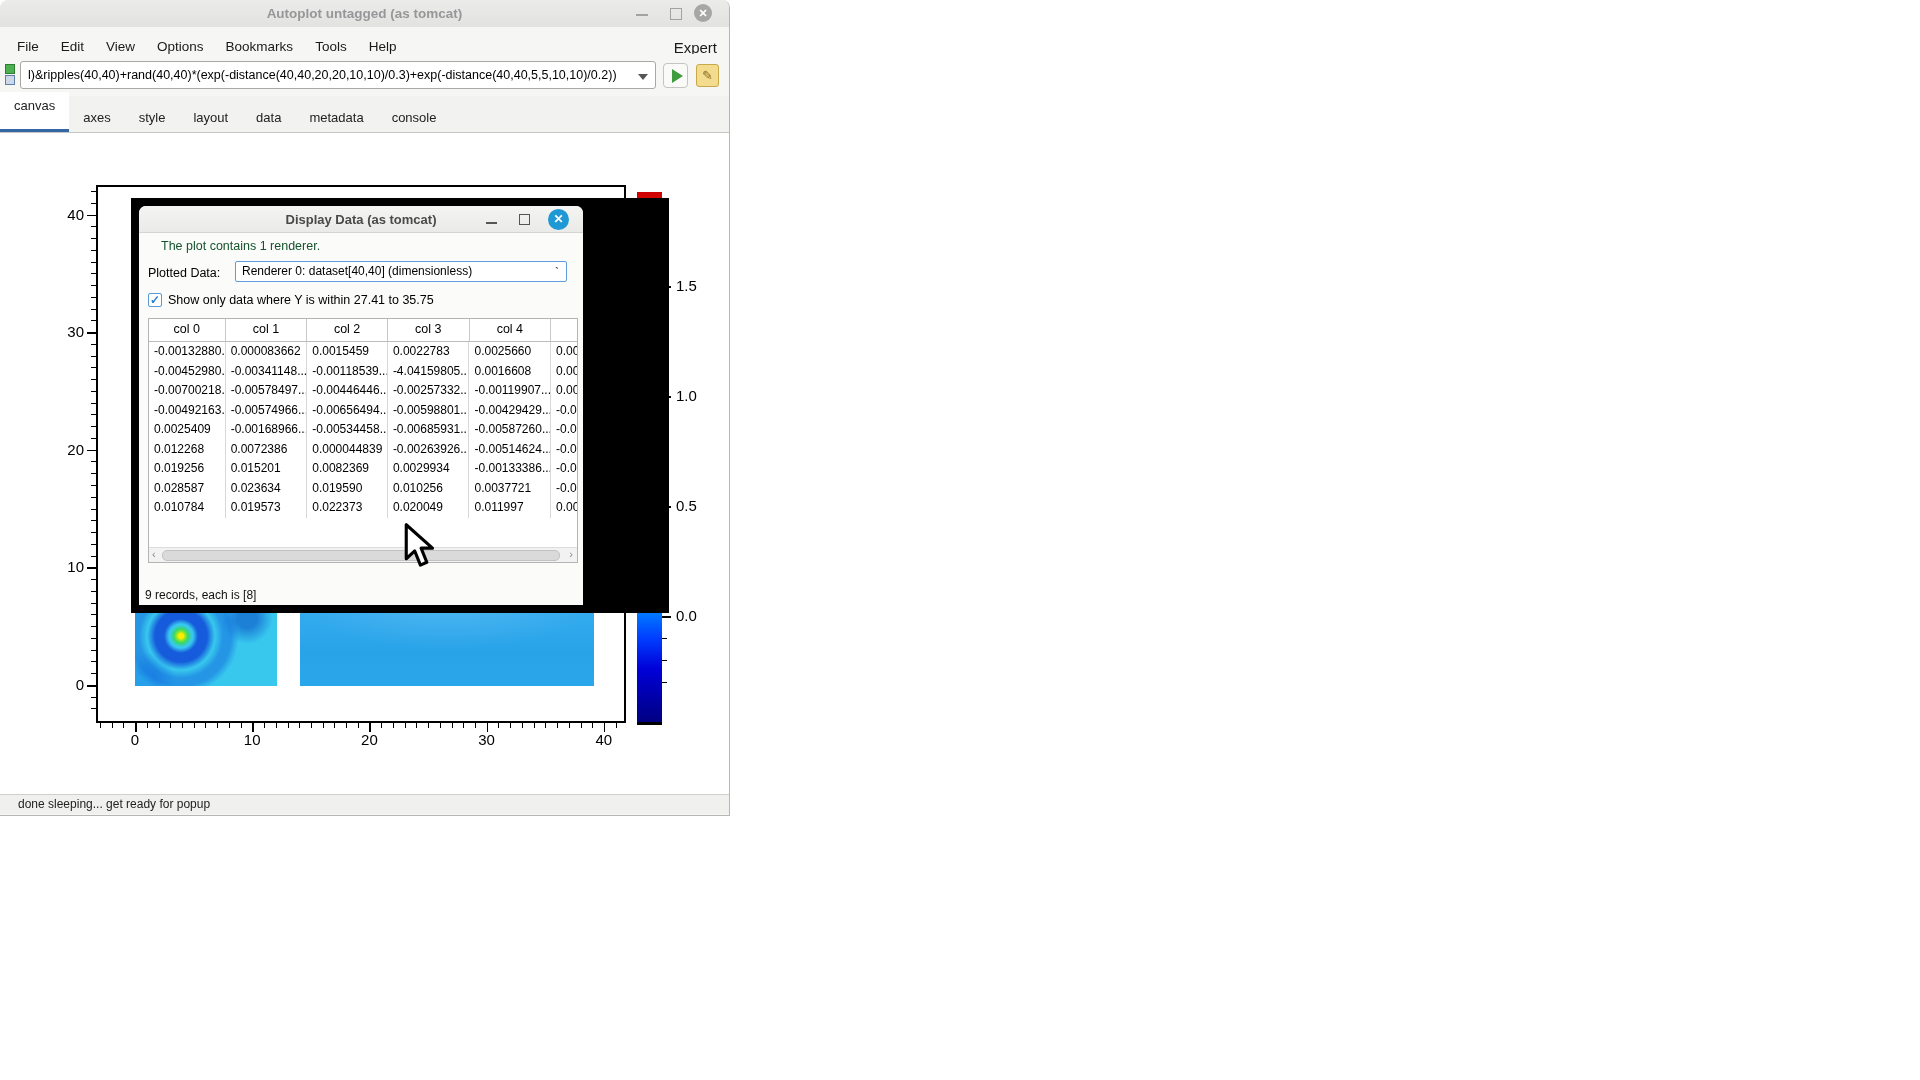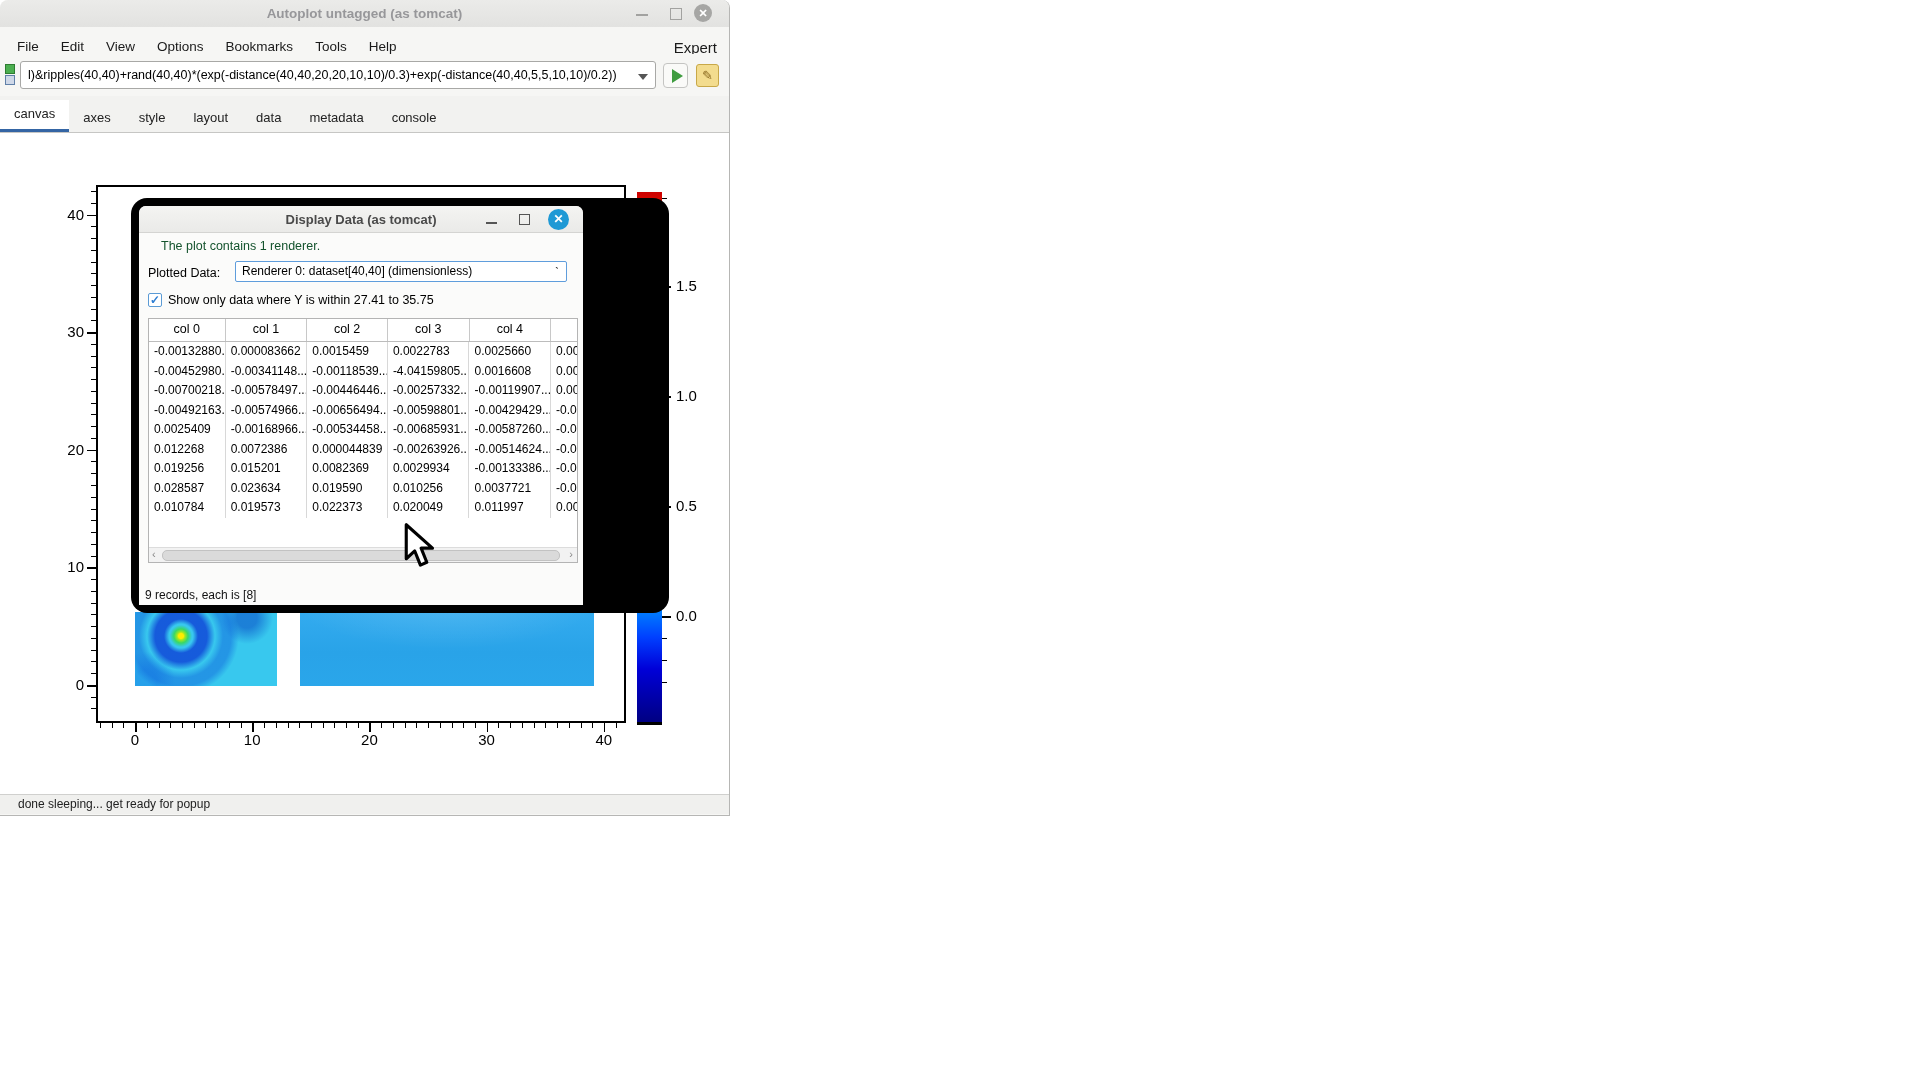--- a/index.html
+++ b/index.html
@@ -36,21 +36,21 @@
     border:1px solid #c4c4c2;border-radius:4px;box-sizing:border-box;}
   .go-tri{position:absolute;left:8px;top:5px;width:0;height:0;
     border:7px solid transparent;border-left:11px solid #3f9c3f;}
   .inspect-btn{position:absolute;left:696px;top:10px;width:23px;height:23px;background:#f3dc8e;
     border:1px solid #c8a848;border-radius:3px;box-sizing:border-box;
     font-size:13px;color:#8a6a20;text-align:center;line-height:21px;}
   
   .tabbar{position:absolute;left:0;top:96px;width:729px;height:37px;background:#f2f2f0;
     border-bottom:1px solid #c6c6c4;display:flex;align-items:flex-end;box-sizing:border-box;}
   .tab{padding:6px 14px 7px;font-size:13px;color:#222;}
-  .tab.selected{background:#fff;border-bottom:3px solid #3465a4;padding-bottom:8px;}
+  .tab.selected{background:#fff;border-bottom:3px solid #3465a4;padding-bottom:16px;}
   
   .canvas{position:absolute;left:0;top:133px;width:729px;height:661px;background:#fff;overflow:hidden;}
   .plot-frame{position:absolute;left:96px;top:52px;width:530px;height:538px;
     border:2px solid #000;box-sizing:border-box;z-index:1;}
   .plot-font{font-family:Liberation Sans, sans-serif;font-size:15px;color:#000;}
   .ytick-label{position:absolute;left:48px;width:36px;text-align:right;z-index:1;}
   .xtick-label{position:absolute;width:40px;text-align:center;top:598px;z-index:1;}
   .cbar-label{position:absolute;left:676px;z-index:1;}
   .tick-major-y{position:absolute;left:87px;width:9px;height:1.5px;background:#000;z-index:1;}
   .tick-major-x{position:absolute;top:590px;width:1.5px;height:9px;background:#000;z-index:1;}
@@ -76,21 +76,21 @@
       radial-gradient(circle at 46px 24px,rgba(56,200,238,0) 0 34px,rgba(16,100,220,0.5) 42px 50px,rgba(56,200,238,0) 58px),
       radial-gradient(circle at 112px 6px,rgba(10,80,200,0.6) 0 10px,rgba(56,200,238,0) 26px),
       radial-gradient(circle at 10px 70px,rgba(20,120,230,0.5) 0 12px,rgba(56,200,238,0) 30px),
       #38c8ee;}
   .img-right{position:absolute;left:300px;top:479px;width:294px;height:74px;z-index:2;
     background:
       radial-gradient(ellipse 220px 70px at 50% -12px,rgba(255,255,255,0.14),rgba(255,255,255,0) 70%),
       linear-gradient(180deg,#33abef 0%,#29a3e8 55%,#2aa6ea 100%);}
   
   .dialog-frame{position:absolute;left:131px;top:65px;width:538px;height:415px;background:#000;
-    padding:8px;box-sizing:border-box;border-radius:16px;z-index:5;}
+    padding:8px;box-sizing:border-box;border-radius:0;z-index:5;}
   .dlg{position:relative;width:444px;height:399px;background:#fbfbfa;border-radius:7px 7px 0 0;}
   .dlg-titlebar{position:absolute;left:0;top:0;width:100%;height:27px;
     background:linear-gradient(#f4f4f2,#eaeae8);border-bottom:1px solid #d4d4d2;
     border-radius:7px 7px 0 0;box-sizing:border-box;}
   .dlg-title{text-align:center;font-weight:bold;font-size:13px;color:#4a4a4a;line-height:27px;}
   .dlg-min{position:absolute;right:86px;top:16px;width:11px;height:2px;background:#555;}
   .dlg-max{position:absolute;right:53px;top:8px;width:9px;height:9px;border:1.5px solid #555;}
   .dlg-close{position:absolute;right:14px;top:3px;width:21px;height:21px;border-radius:50%;
     background:#1f99d5;color:#fff;font-weight:bold;font-size:12px;text-align:center;line-height:21px;}
   .dlg-body{position:absolute;left:0;top:27px;right:0;bottom:0;}

